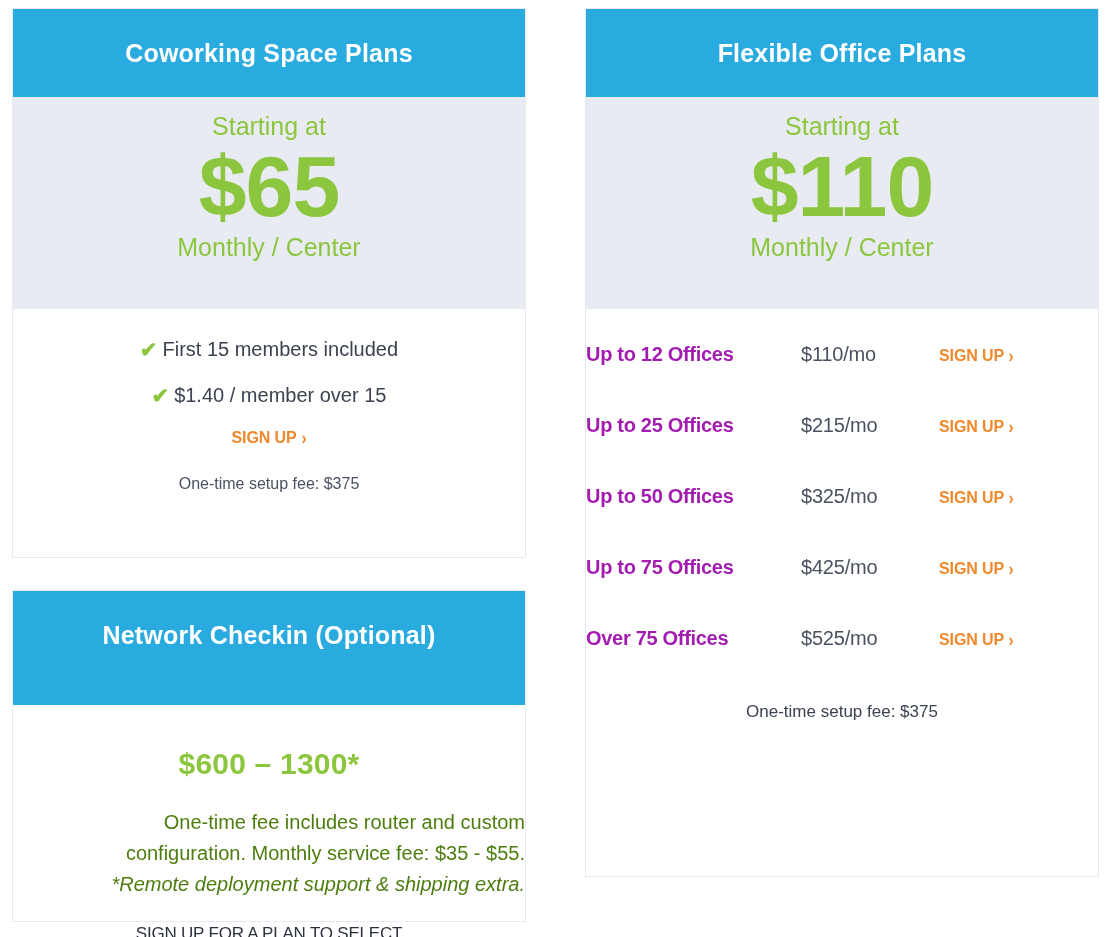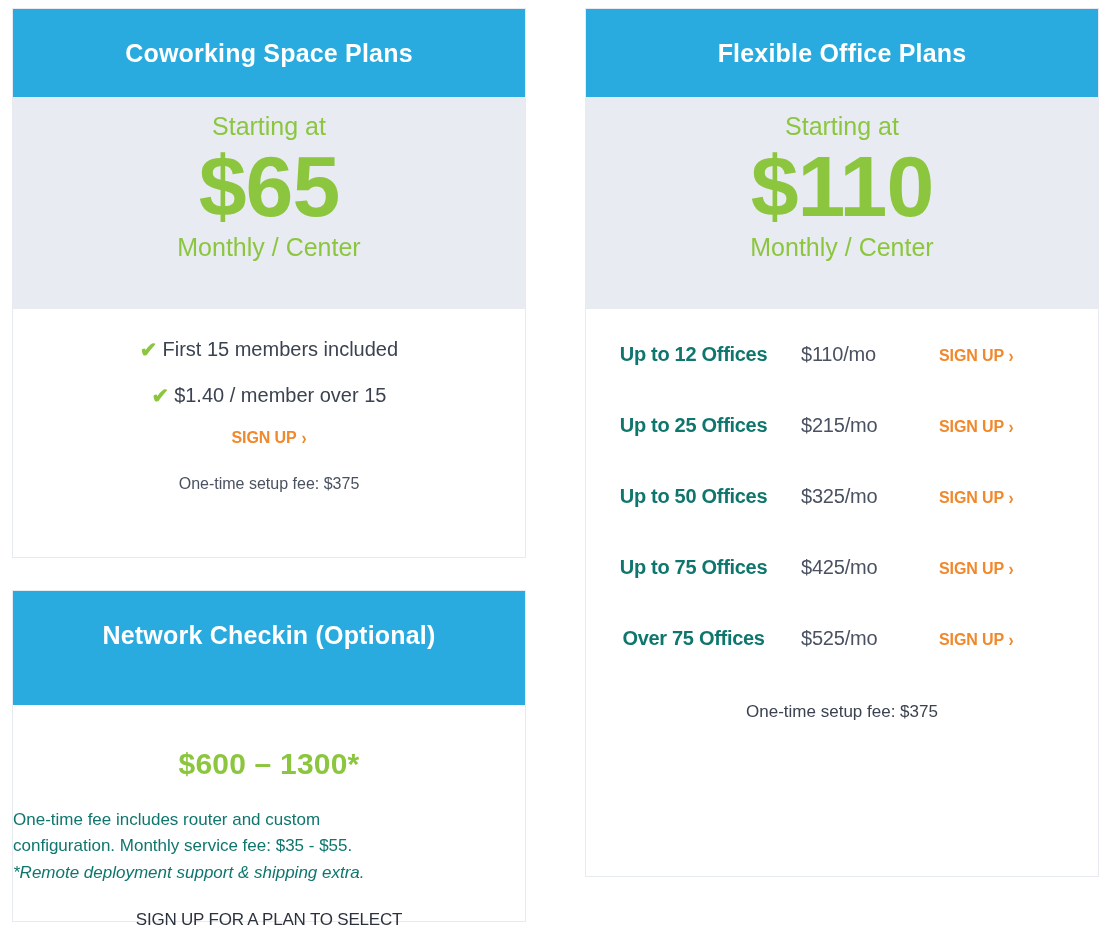--- a/index.html
+++ b/index.html
@@ -117,23 +117,23 @@
   
   .nc-price {
     text-align: center;
     color: #8cc63e;
     font-size: 30px;
     font-weight: 700;
     margin-top: 42px;
     letter-spacing: .2px;
   }
   .nc-body {
-    text-align: left;
-    font-size: 17px;
-    color: #0f766e;
+    text-align: right;
+    font-size: 20px;
+    color: #4d7c0f;
     line-height: 1.55;
     margin-top: 26px;
   }
   .nc-italic {
     font-style: italic;
   }
   .nc-cta {
     text-align: center;
     font-size: 17px;
     font-weight: 400;
@@ -150,24 +150,24 @@
   .plan-row {
     display: flex;
     align-items: baseline;
     margin-bottom: 48px;
   }
   .plan-row:last-of-type {
     margin-bottom: 0;
   }
   .plan-label {
     width: 215px;
-    text-align: center;
+    text-align: left;
     font-size: 20px;
     font-weight: 700;
-    color: #0f766e;
+    color: #a21caf;
     letter-spacing: -.3px;
   }
   .plan-price {
     width: 120px;
     text-align: left;
     font-size: 20px;
     font-weight: 400;
     color: #4a5160;
     letter-spacing: -.2px;
   }

